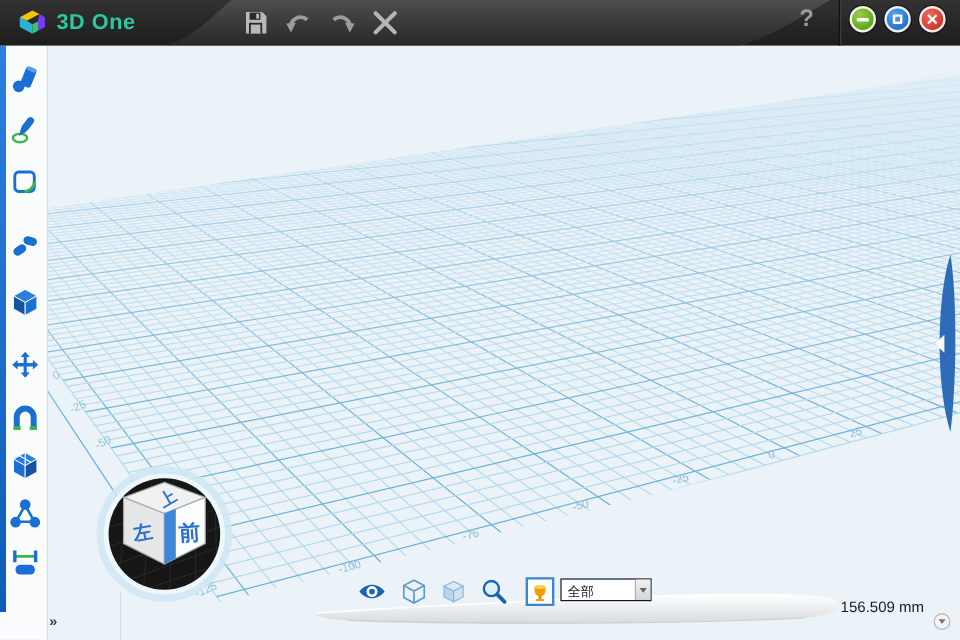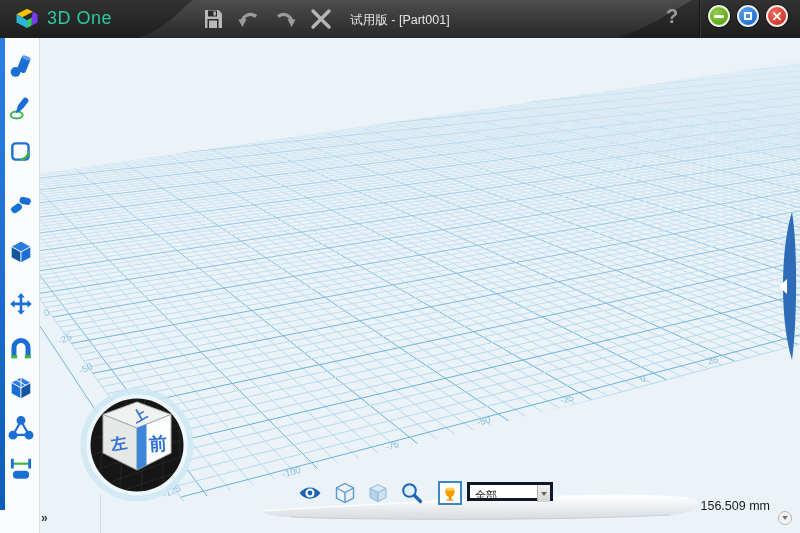--- a/index.html
+++ b/index.html
@@ -2,21 +2,21 @@
 <html><head>
 <meta charset="utf-8">
 <style>
 *{margin:0;padding:0;box-sizing:border-box}
 html,body{width:800px;height:533px;overflow:hidden;font-family:"Liberation Sans",sans-serif}
 body{position:relative;background:#ecf3f8}
 
 .titlebar{position:absolute;left:0;top:0;width:800px;height:38px;background:linear-gradient(#323232,#1d1d1d);z-index:30}
 .titlebar .swoosh{position:absolute;left:0;top:0}
 .logo{position:absolute;left:13px;top:5px}
-.brand{position:absolute;left:47px;top:8px;color:#2cc9a0;font-size:18px;font-weight:normal;letter-spacing:.5px}
+.brand{position:absolute;left:47px;top:8px;color:#2cc9a0;font-size:18px;font-weight:bold;letter-spacing:.5px}
 .tb-tools{position:absolute;left:201px;top:7px;display:flex;gap:12px}
 .tb-tool{width:24px;height:24px;display:flex;align-items:center;justify-content:center}
 .tb-title{position:absolute;left:250px;right:250px;top:12px;text-align:center;color:#e6e6e6;font-size:12.5px}
 .help{position:absolute;left:666px;top:5px;color:#9a9a9a;font-weight:bold;font-size:20px}
 .tb-sep{position:absolute;left:699px;top:0;width:1px;height:38px;background:#111;box-shadow:1px 0 0 #3c3c3c}
 .winbtn{position:absolute;top:5px;width:22px;height:22px;border-radius:50%;border:2px solid rgba(255,255,255,.88);display:flex;align-items:center;justify-content:center;box-shadow:0 0 0 1px rgba(0,0,0,.45)}
 .winbtn.min{left:708px;background:radial-gradient(circle at 35% 30%,#96cc4c,#4e9a05)}
 .winbtn.max{left:737px;background:radial-gradient(circle at 35% 30%,#5aa0ee,#1460bd)}
 .winbtn.cls{left:766px;background:radial-gradient(circle at 35% 30%,#ee6a5f,#c1271a)}
 .winbtn .bar{width:10px;height:3px;background:#fff;border-radius:1px}
@@ -30,21 +30,21 @@
 .canvas{position:absolute;left:40px;top:38px;right:0;bottom:0;overflow:hidden}
 .gridsvg{position:absolute;left:0;top:0}
 .veil{position:absolute;left:0;top:0;right:0;bottom:0;background:linear-gradient(to top,rgba(236,243,248,0) 34%,rgba(236,243,248,.26) 56%,rgba(236,243,248,.6) 82%,rgba(236,243,248,.85) 100%);pointer-events:none}
 .vline{position:absolute;left:60px;top:456px;width:1px;height:39px;background:#d4dde3}
 .expander{position:absolute;left:1px;top:473px;color:#3a3a3a;font-size:12px;font-weight:bold}
 .viewcube{position:absolute;left:39px;top:349px}
 .lens{position:absolute;left:730px;top:172px}
 .tray{position:absolute;left:212px;top:445px}
 .btb{position:absolute;top:443px;width:24px;height:24px}
 .rsbtn{position:absolute;left:398px;top:443px;width:24px;height:24px;border:2px solid #3b87c8;background:#fff}
-.dropdown{position:absolute;left:427px;top:444px;width:86px;height:19px;background:#fff;border:3px solid #0f172a;font-size:11px;color:#222}
+.dropdown{position:absolute;left:427px;top:444px;width:76px;height:19px;background:#fff;border:1px solid #0f172a;font-size:11px;color:#222}
 .dropdown .val{position:absolute;left:5px;top:3px}
 .dd-btn{position:absolute;right:0;top:0;width:13px;height:17px;background:linear-gradient(#f2f2f2,#d4d4d4);border-left:1px solid #b0b0b0;display:flex;align-items:center;justify-content:center}
 .dd-btn:after{content:"";width:0;height:0;border:3px solid transparent;border-top:4px solid #666;margin-top:4px}
 .status{position:absolute;right:30px;top:461px;font-size:12.5px;color:#1a1a1a}
 .stbtn{position:absolute;right:8px;top:473px;width:14px;height:14px;border-radius:50%;border:1px solid #b5b5b5;background:#f4f4f4;display:flex;align-items:center;justify-content:center}
 .stbtn:after{content:"";width:0;height:0;border:3px solid transparent;border-top:4px solid #777;margin-top:3px}
 </style>
 </head>
 <body>
 
@@ -86,21 +86,20 @@
           <path d="M18.5,16.5 C19.5,9 11,4.5 5,9.5" fill="none" stroke="#9c9c9c" stroke-width="3.2"></path>
           <polygon points="22.5,12.5 14.5,12 18.5,20" fill="#9c9c9c"></polygon>
         </svg>
       </div>
       <div class="tb-tool">
         <svg width="100%" height="100%" viewBox="0 0 24 24">
           <path d="M4,4 L20,20 M20,4 L4,20" stroke="#b5b5b5" stroke-width="3.4" stroke-linecap="round"></path>
         </svg>
       </div>
     </div>
-  <div class="tb-title">试用版 - [Part001]</div>
   <div class="help">?</div>
   <div class="tb-sep"></div>
   <div class="winbtn min">
       <div class="bar"></div>
     </div>
   <div class="winbtn max">
       <div class="sq"></div>
     </div>
   <div class="winbtn cls">
       <div class="x">✕</div>

